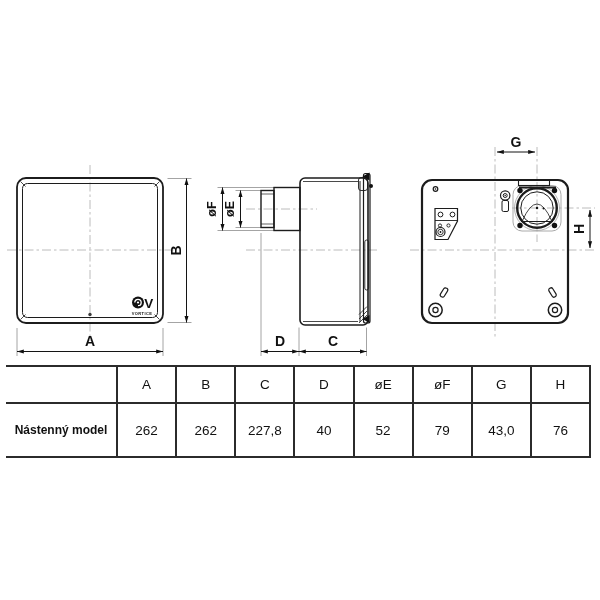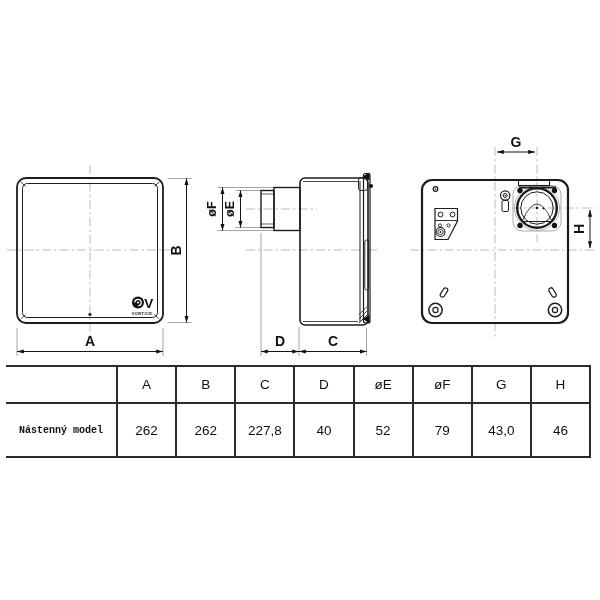--- a/index.html
+++ b/index.html
@@ -14,21 +14,21 @@
   svg .lbl-s{font:bold 12.5px "Liberation Sans",sans-serif;fill:#111;}
 
   .table-wrap{position:absolute;left:6px;top:365px;width:585px;}
   table.dims{border-collapse:collapse;width:100%;table-layout:fixed;color:#111;}
   table.dims td{border-top:2px solid #2b2b2b;text-align:center;vertical-align:middle;
                 font-size:13.5px;padding:0;background:#fff;}
   table.dims tr.hdr td{height:35px;}
   table.dims tr.val td{height:52px;border-bottom:2px solid #2b2b2b;}
   table.dims td + td{border-left:2px solid #2b2b2b;}
   table.dims td:last-child{border-right:2px solid #2b2b2b;}
-  table.dims .name-cell{font-weight:bold;font-size:10px;font-family:Liberation Mono, monospace;}
+  table.dims .name-cell{font-weight:bold;font-size:12px;}
 </style>
 </head>
 <body>
 
 <div class="page">
 
 <svg width="600" height="465" viewBox="0 0 600 465">
   <defs>
     <marker id="arr" viewBox="0 0 7 5" refX="6.8" refY="2.5" markerWidth="7" markerHeight="5" markerUnits="userSpaceOnUse" orient="auto-start-reverse">
       <path d="M7,2.5 L0,0.4 L0,4.6 Z" fill="#111"></path>
@@ -213,19 +213,19 @@
       </tr>
       <tr class="val">
         <td class="name-cell">Nástenný model</td>
         <td>262</td>
         <td>262</td>
         <td>227,8</td>
         <td>40</td>
         <td>52</td>
         <td>79</td>
         <td>43,0</td>
-        <td>46</td>
+        <td>76</td>
       </tr>
     </tbody>
   </table>
 </div>
 
 </div>
 
 </body></html>

